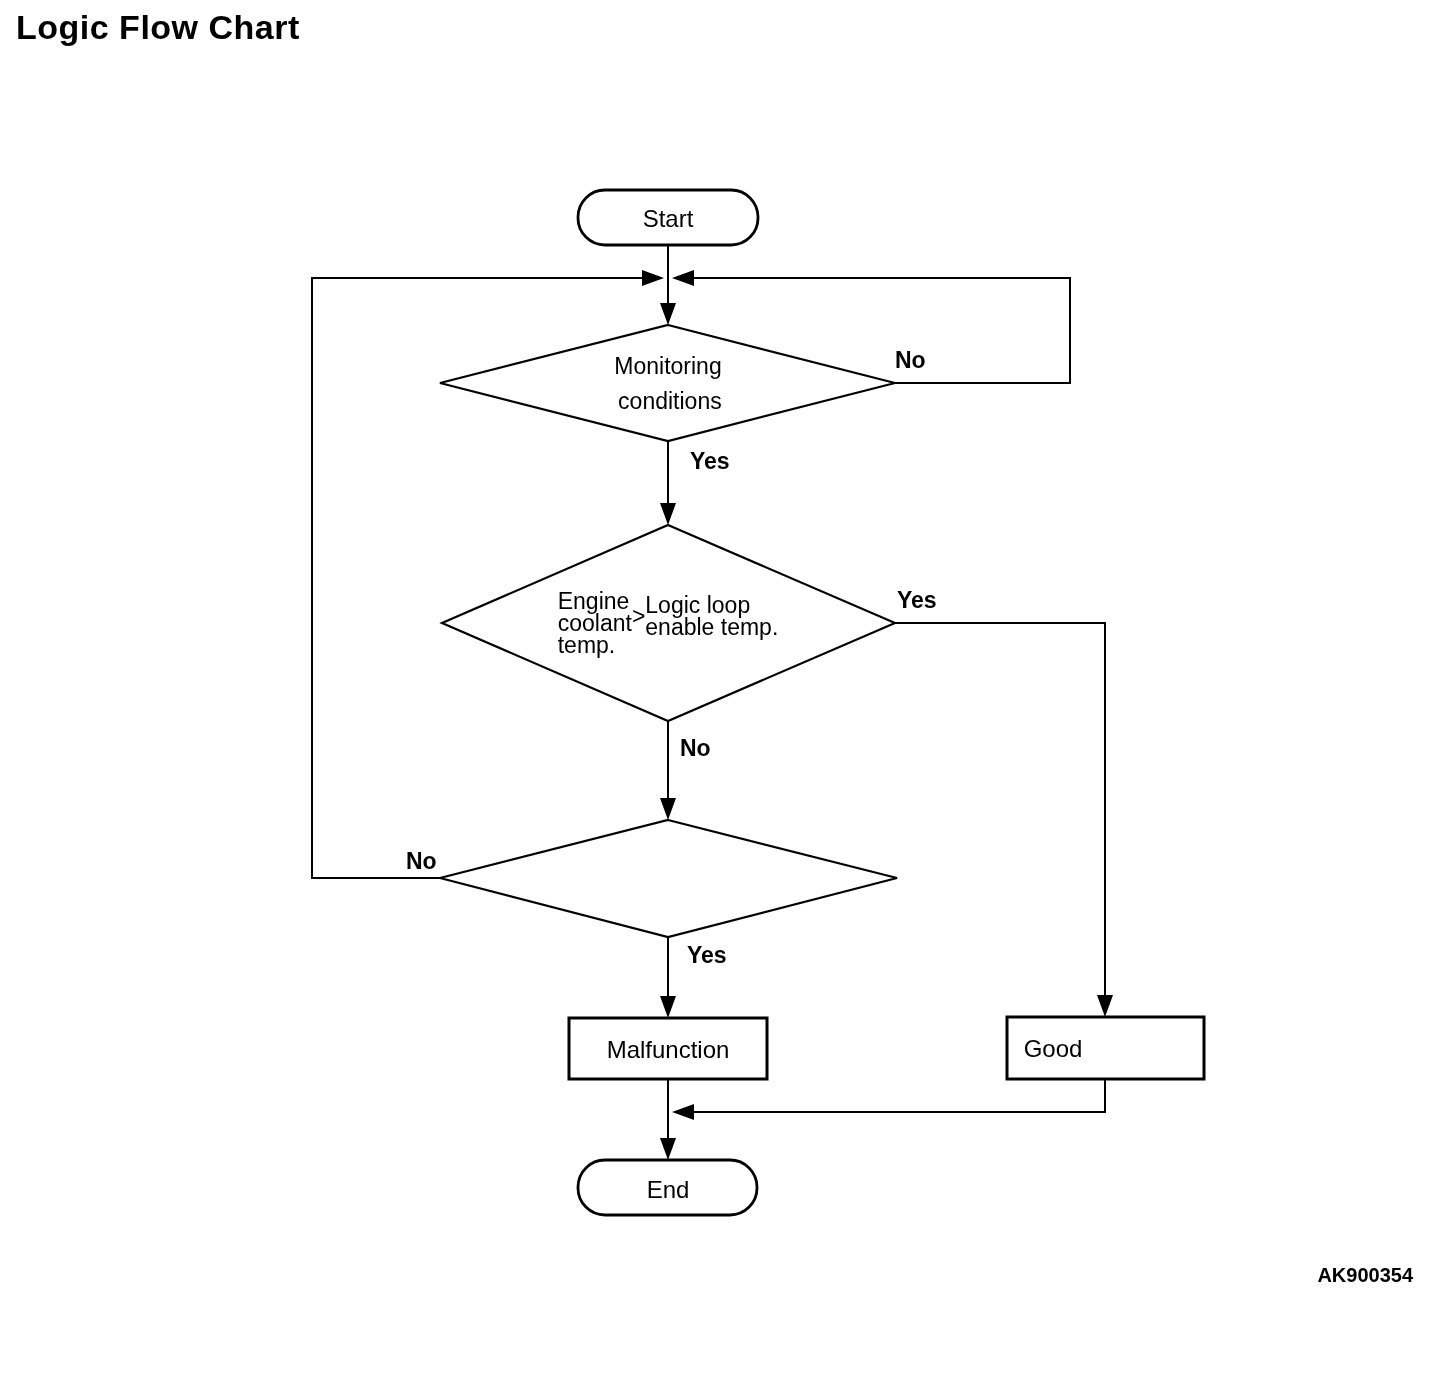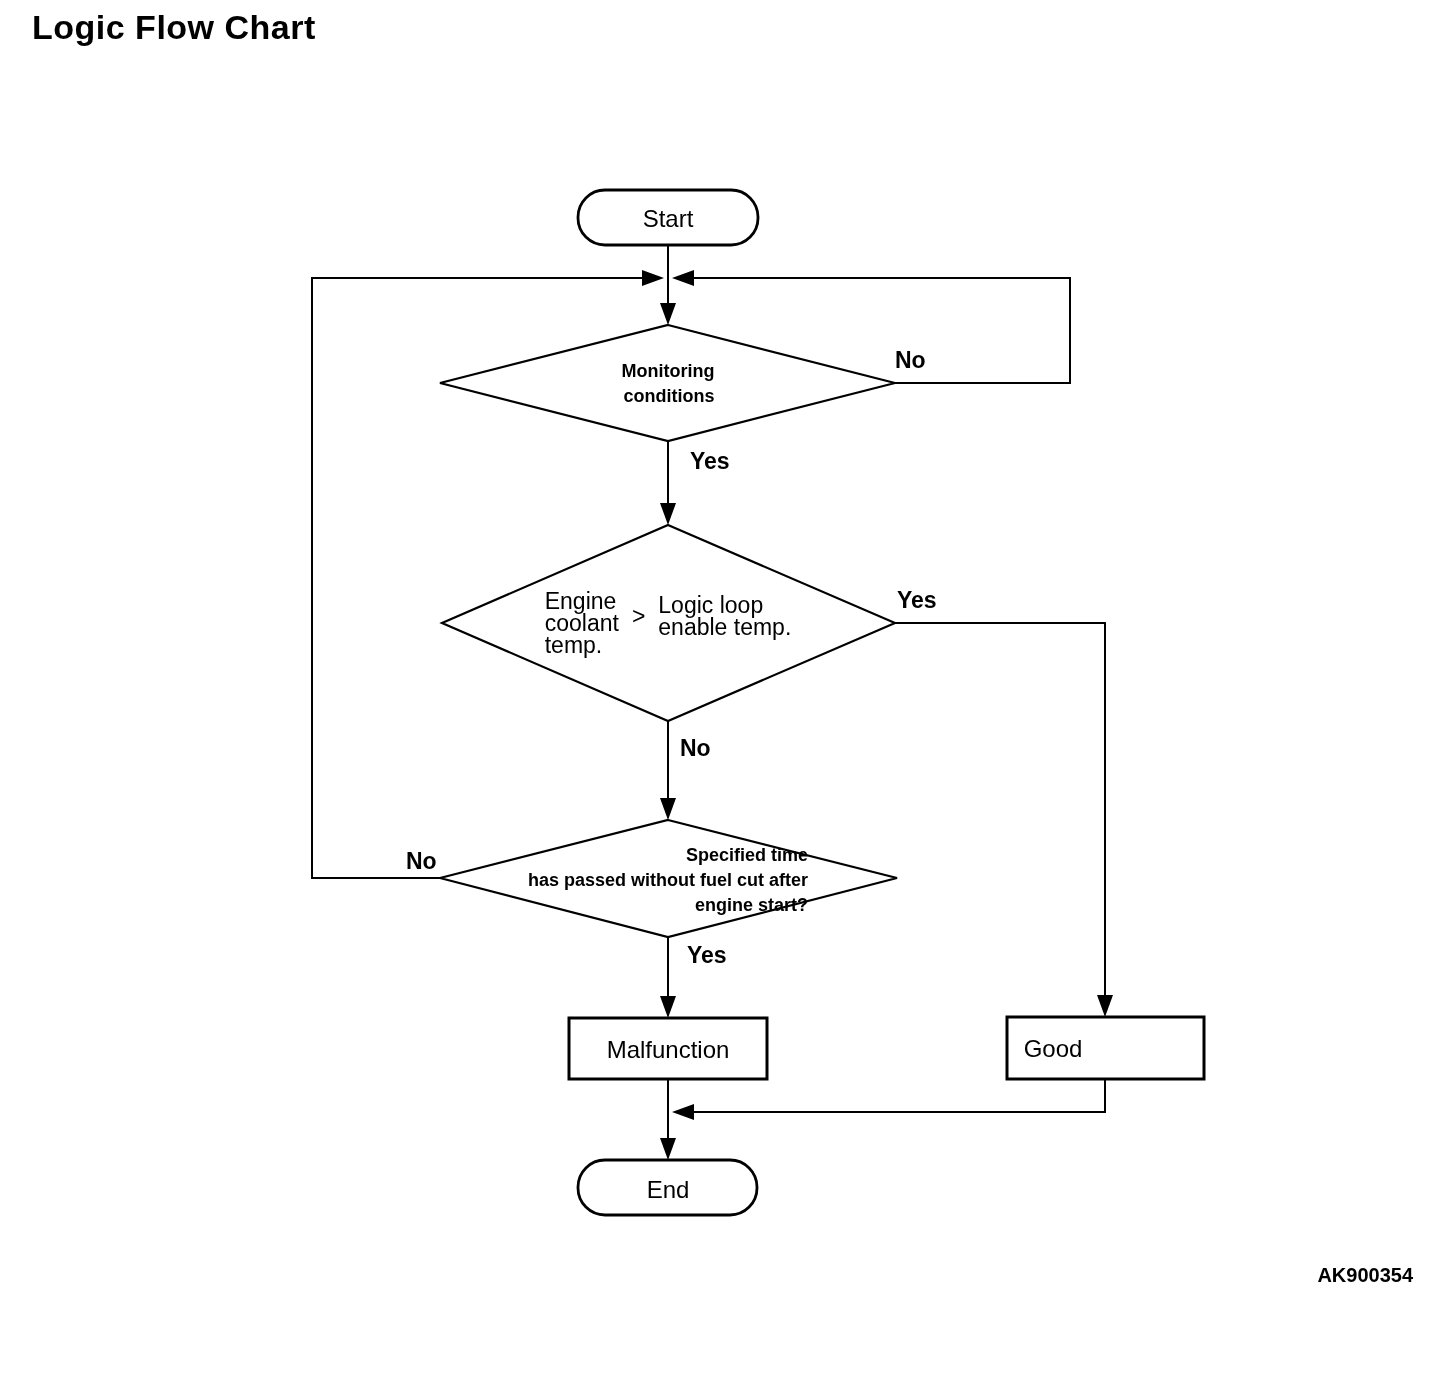--- a/index.html
+++ b/index.html
@@ -11,21 +11,21 @@
     position: relative;
     width: 1456px;
     height: 1386px;
     background: #ffffff;
     font-family: "Liberation Sans", "DejaVu Sans", sans-serif;
     color: #000000;
     overflow: hidden;
   }
   .page-title {
     position: absolute;
-    left: 32px;
+    left: 16px;
     top: 8px;
     font-size: 34px;
     font-weight: bold;
     letter-spacing: 0.5px;
   }
   .figure-code {
     position: absolute;
     right: 43px;
     top: 1264px;
     font-size: 20px;
@@ -38,30 +38,28 @@
   }
   .node-label {
     position: absolute;
     transform: translate(-50%, -50%);
     text-align: right;
     white-space: pre-line;
     font-size: 24px;
     line-height: 25px;
   }
   .diamond-label {
-    font-size: 18px;
-    line-height: 25px;
-    font-weight: bold;
+    font-size: 23px;
+    line-height: 35px;
   }
   .coolant-group {
     position: absolute;
     transform: translate(-50%, -50%);
     display: flex;
     align-items: center;
-    gap: 13px;
     font-size: 23px;
     line-height: 22px;
     white-space: pre-line;
     text-align: left;
   }
   .coolant-op, .coolant-right {
     transform: translateY(-7px);
   }
   .edge-label {
     position: absolute;
@@ -120,23 +118,20 @@
 
   <div class="coolant-group" style="left:668px; top:623px;">
     <span class="coolant-left">Engine
 coolant
 temp.</span>
     <span class="coolant-op">&gt;</span>
     <span class="coolant-right">Logic loop
 enable temp.</span>
   </div>
 
-  <div class="node-label diamond-label" style="left:668px; top:880px;">Specified time
-has passed without fuel cut after
-engine start?</div>
 
   <div class="node-label" style="left:668px; top:1049px;">Malfunction</div>
 
   <div class="node-label" style="left:1053px; top:1048px;">Good</div>
 
   <div class="node-label" style="left:668px; top:1148px;margin-top:41px;">End</div>
 
   <div class="edge-label" style="left:895px; top:348px;">No</div>
   <div class="edge-label" style="left:690px; top:449px;">Yes</div>
   <div class="edge-label" style="left:897px; top:588px;">Yes</div>

